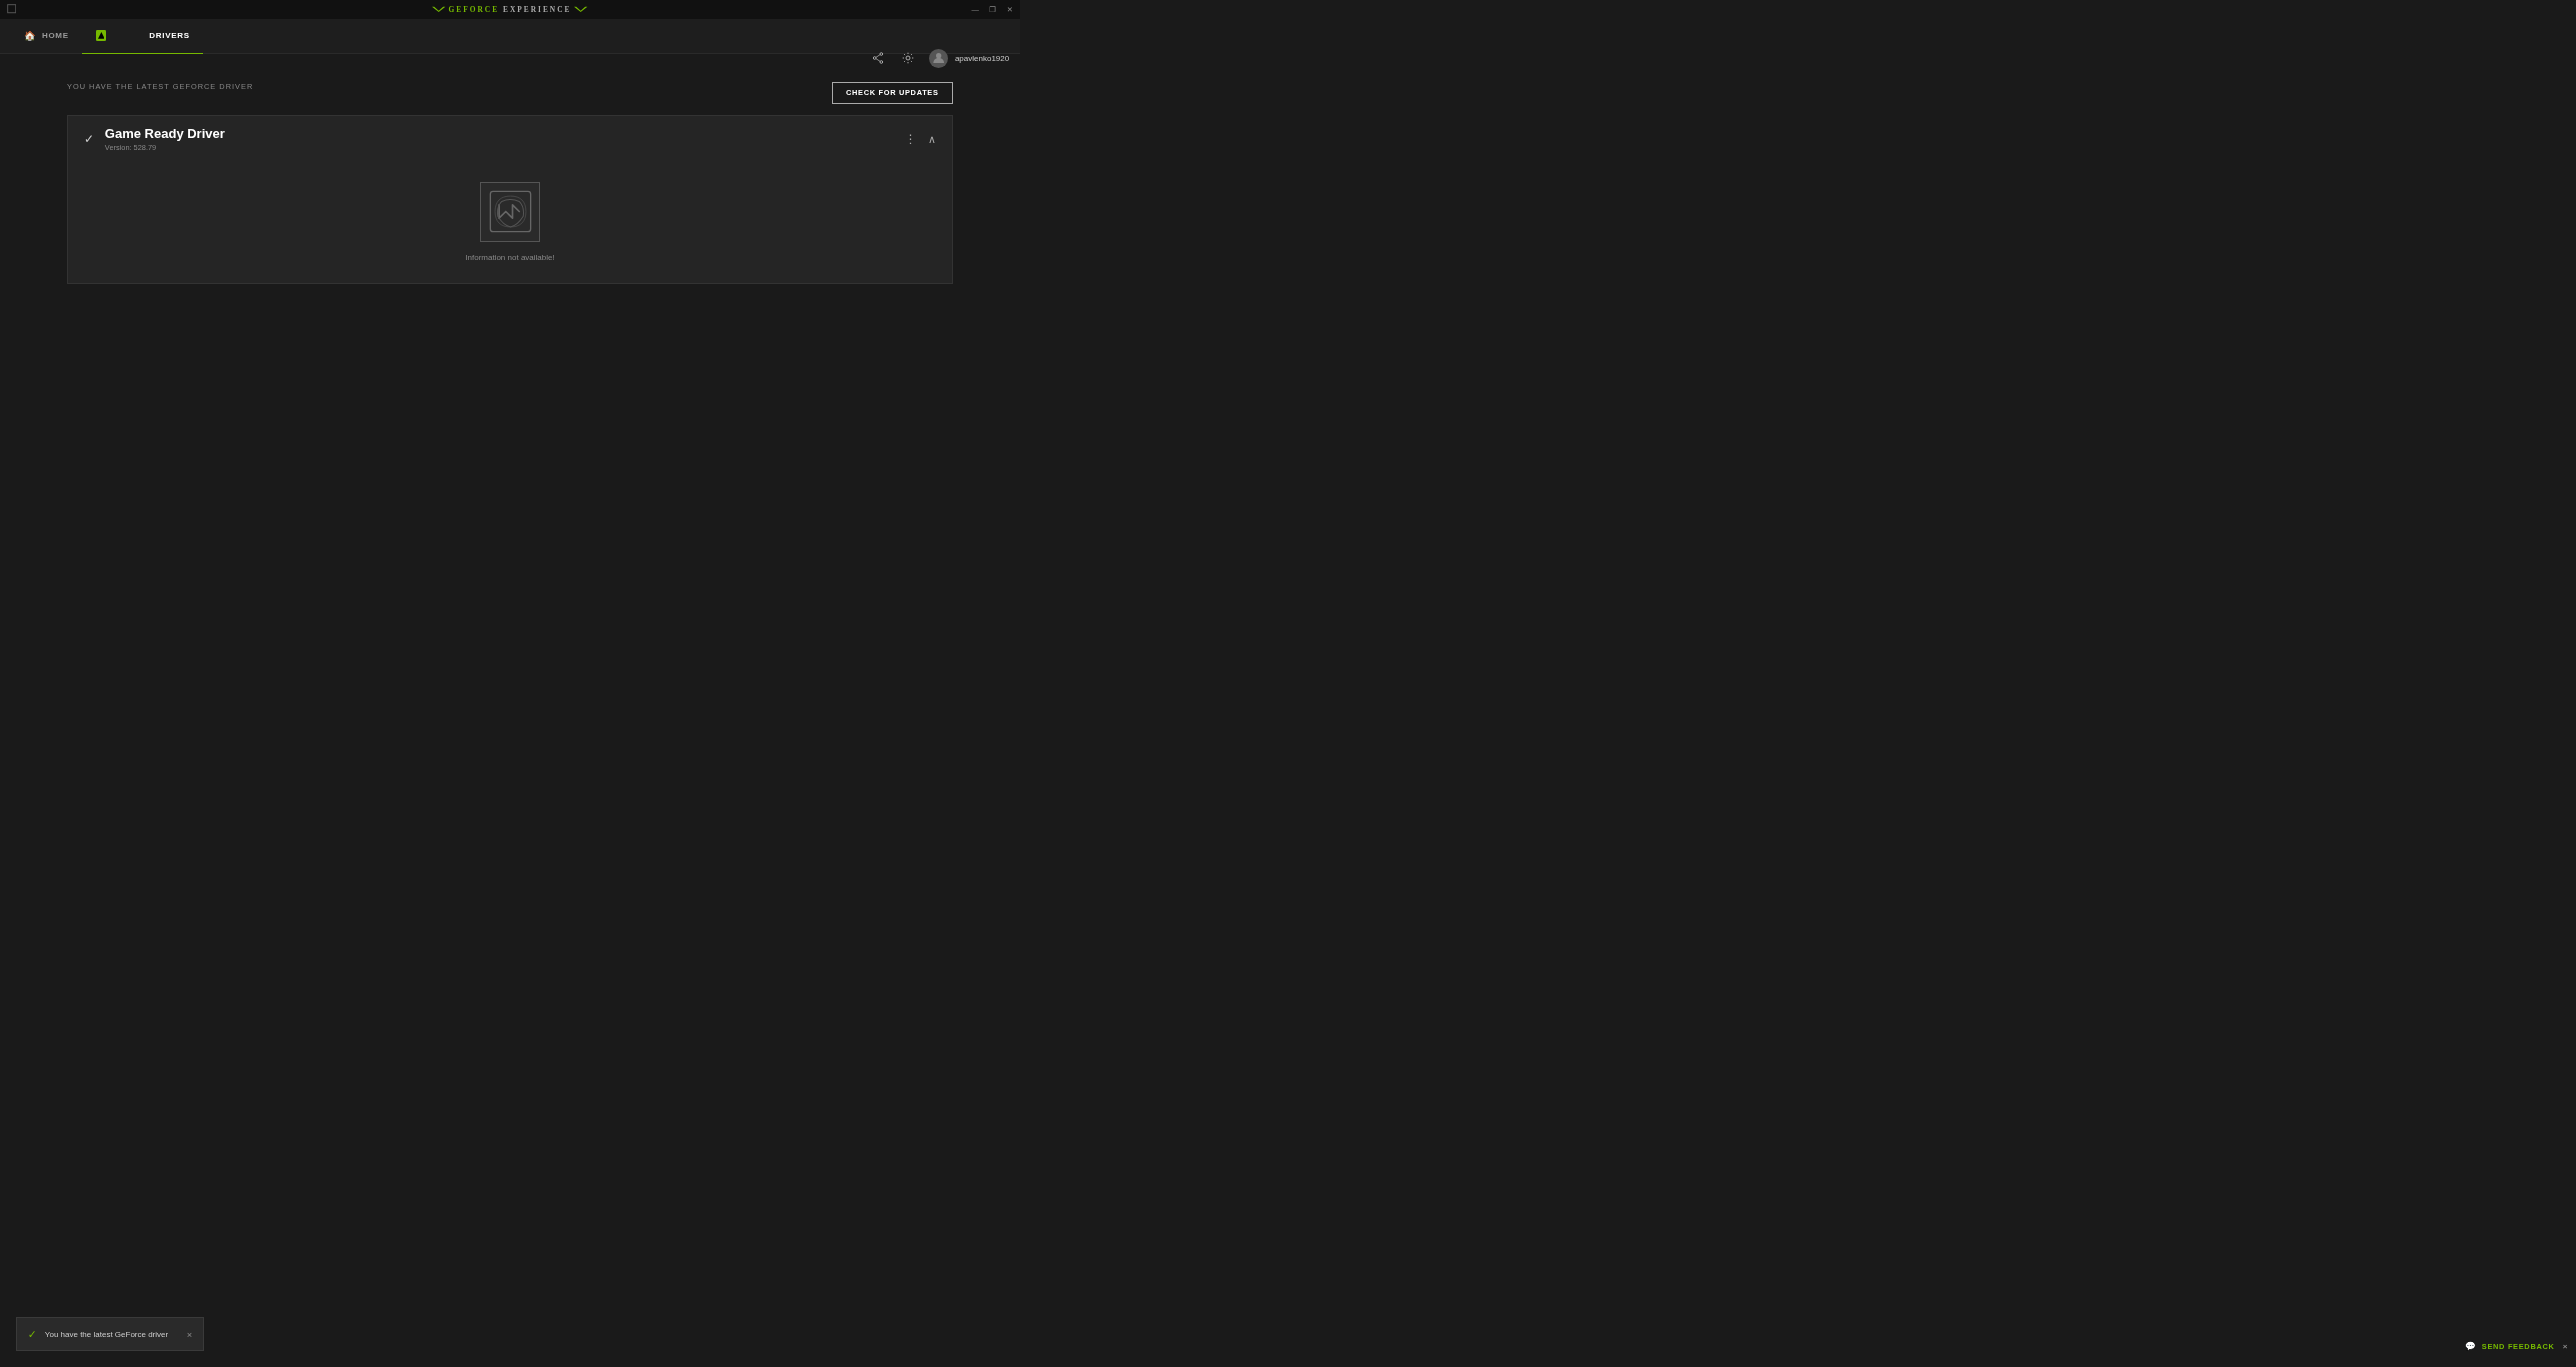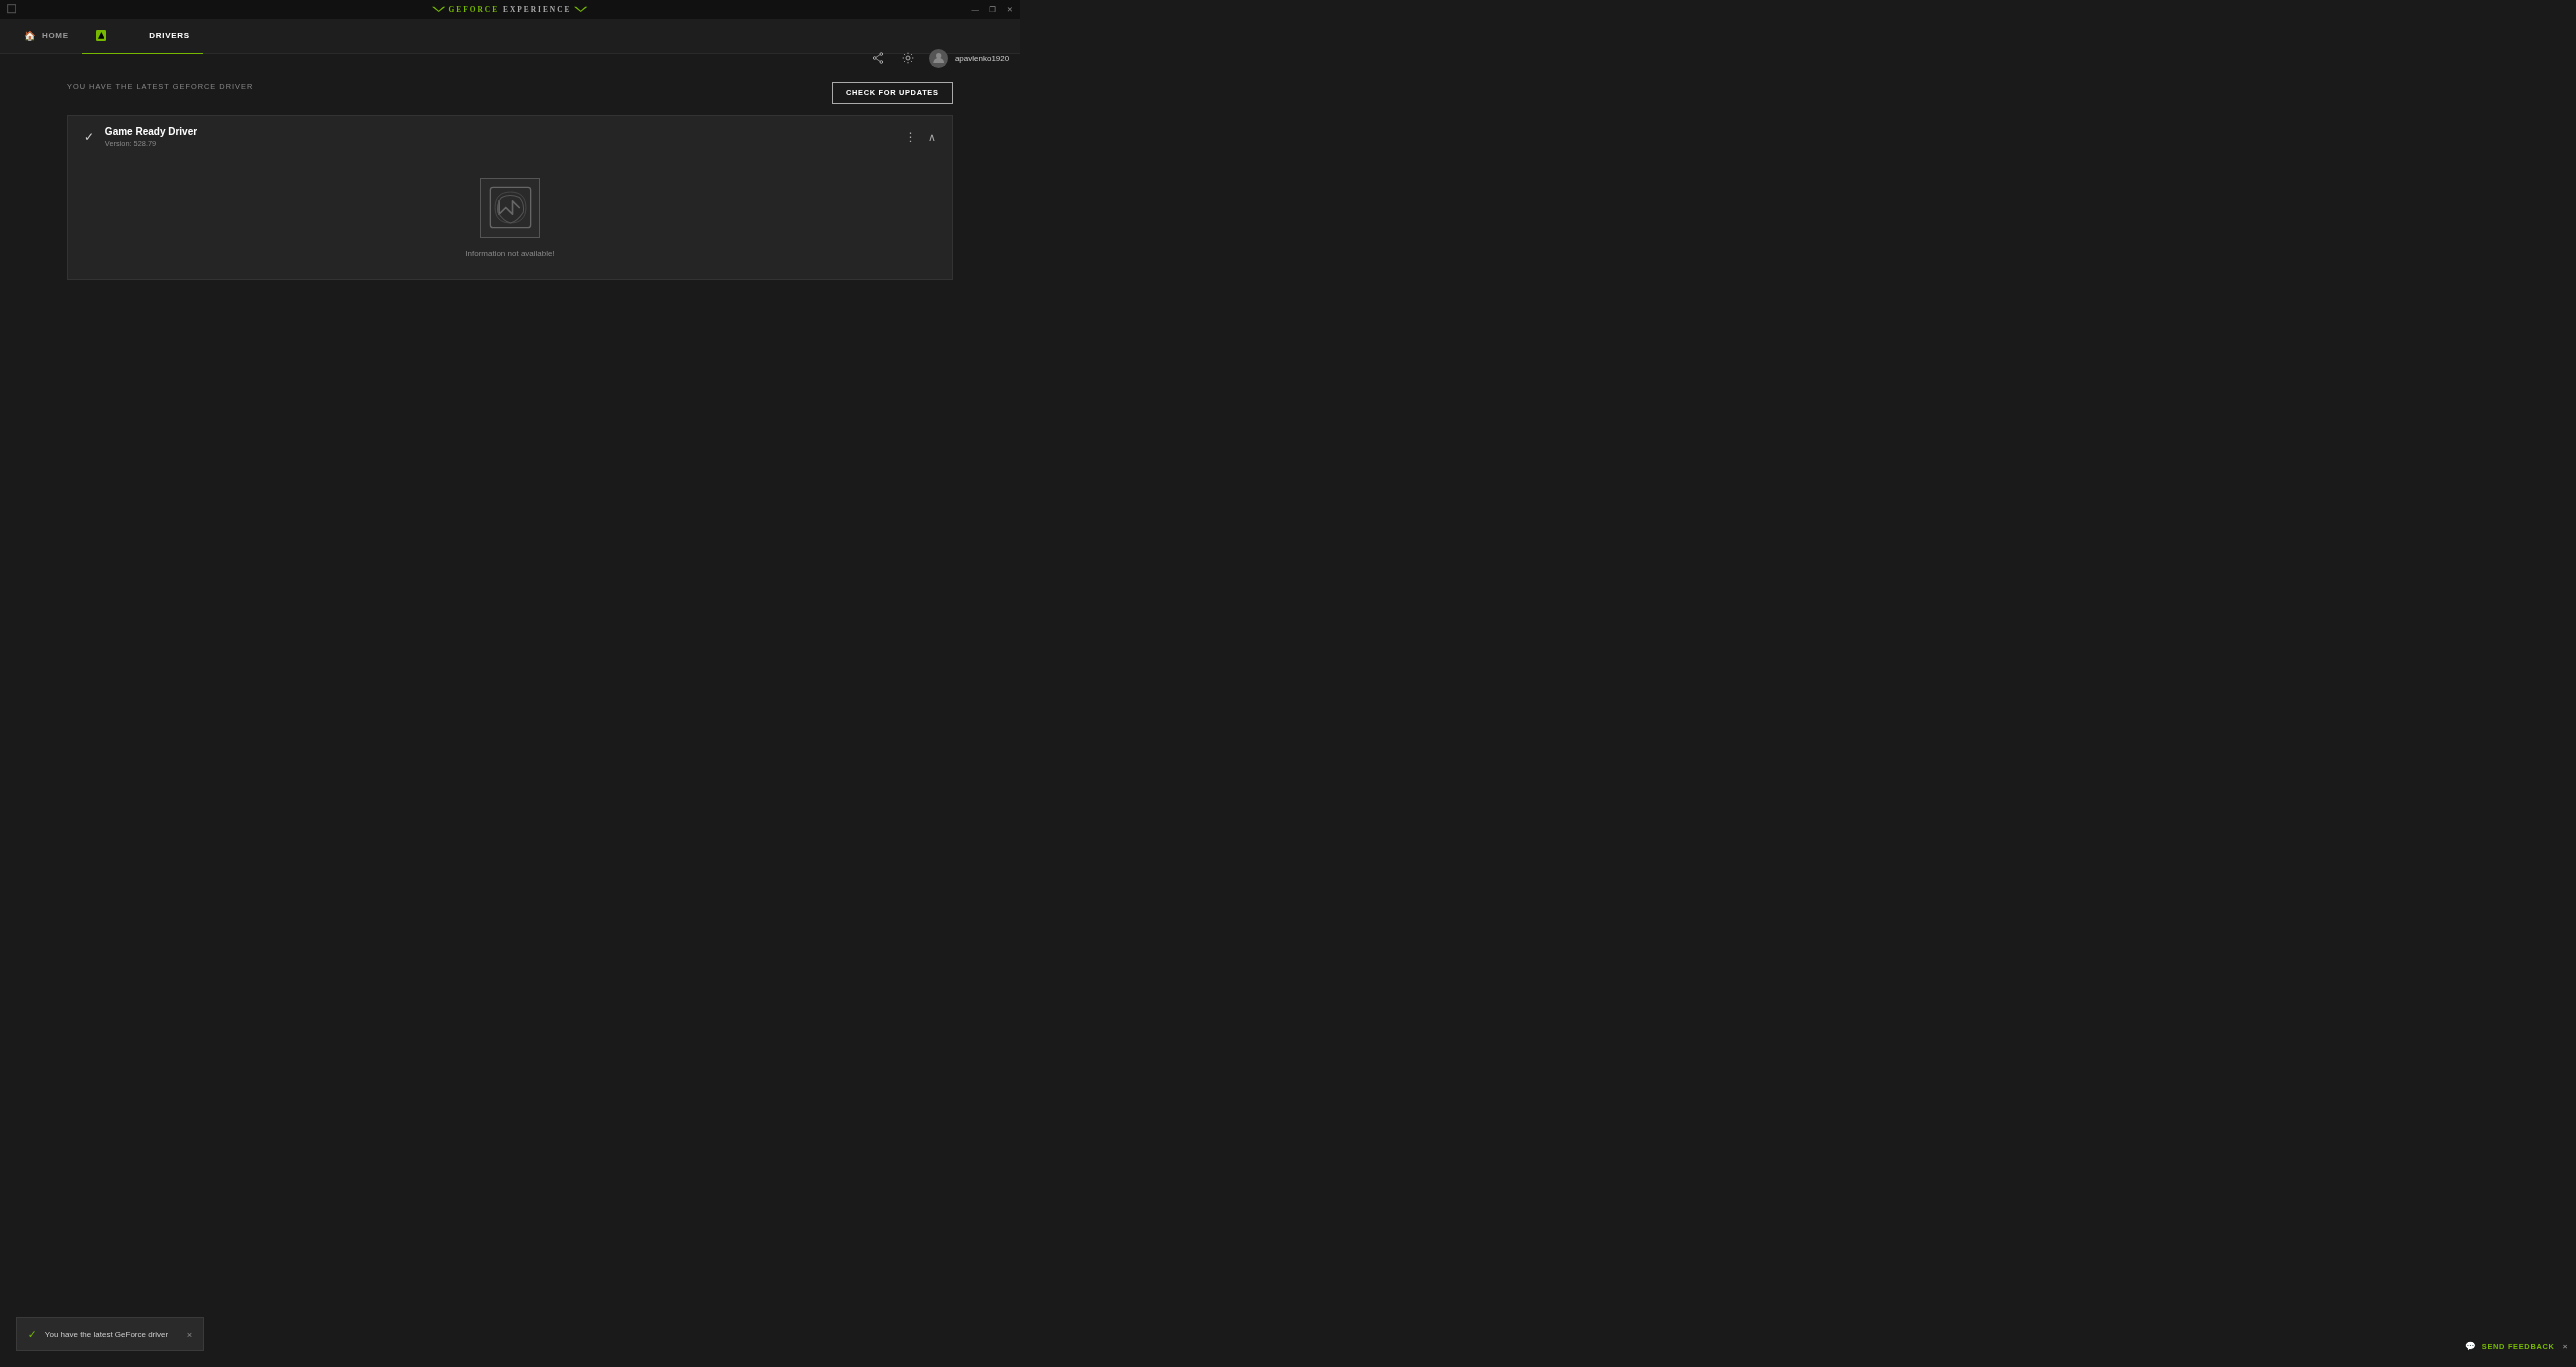--- a/index.html
+++ b/index.html
@@ -221,21 +221,21 @@
       align-items: center;
       gap: 10.8px;
     }
 
     .driver-check-icon {
       color: #cccccc;
       font-size: 12px;
     }
 
     .driver-name {
-      font-size: 10px;
+      font-size: 13px;
       font-weight: 600;
       color: #ffffff;
       margin-bottom: 2px;
     }
 
     .driver-version {
       font-size: 7.4px;
       color: #888888;
     }
 

